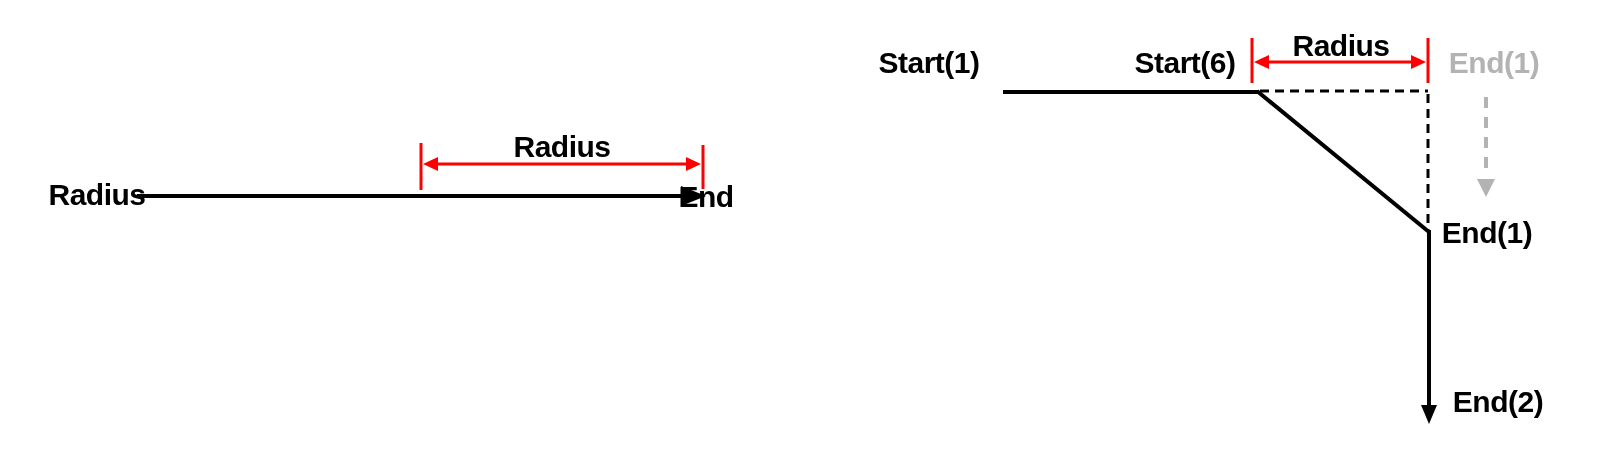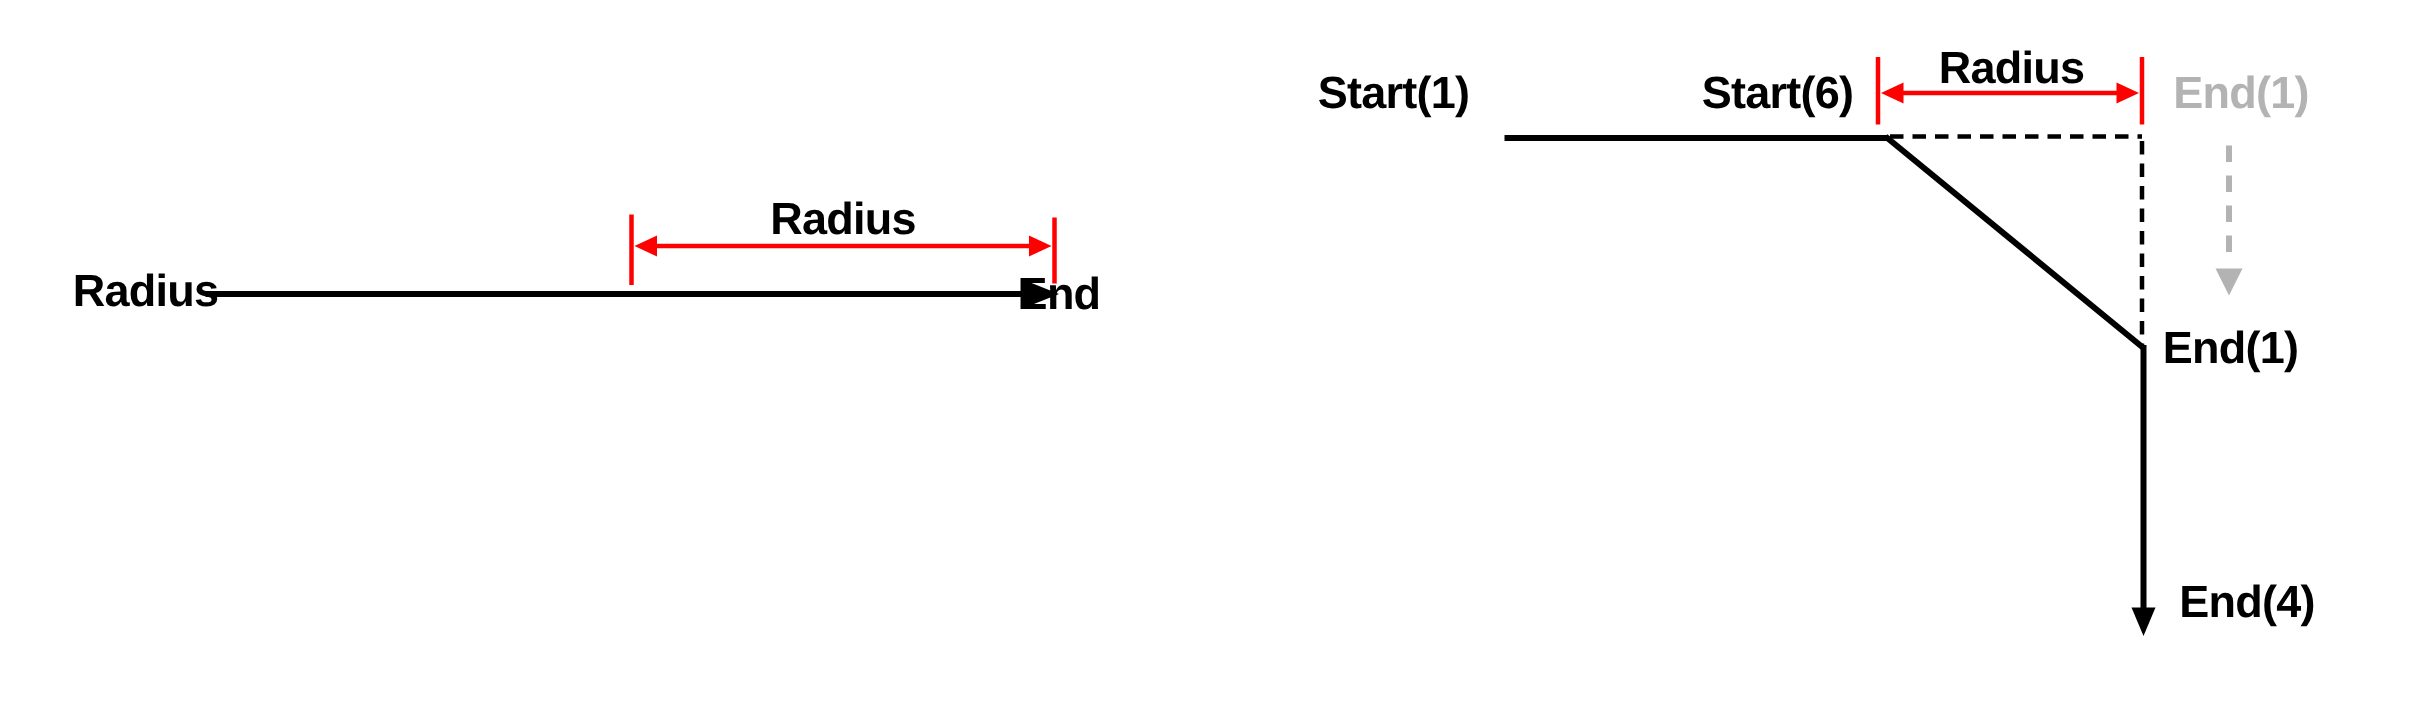--- a/index.html
+++ b/index.html
@@ -72,15 +72,15 @@
 
   <div class="label" style="left:97px; top:195px;">Radius</div>
   <div class="label" style="left:706px; top:197px;">End</div>
   <div class="label" style="left:562px; top:147px;">Radius</div>
 
   <div class="label" style="left:929px; top:63px;">Start(1)</div>
   <div class="label" style="left:1185px; top:63px;">Start(6)</div>
   <div class="label" style="left:1341px; top:46px;">Radius</div>
   <div class="label ghost" style="left:1494px; top:63px;">End(1)</div>
   <div class="label" style="left:1487px; top:233px;">End(1)</div>
-  <div class="label" style="left:1498px; top:402px;">End(4)</div>
+  <div class="label" style="left:1498px; top:402px;">End(2)</div>
 
 </div>
 
 </body></html>

